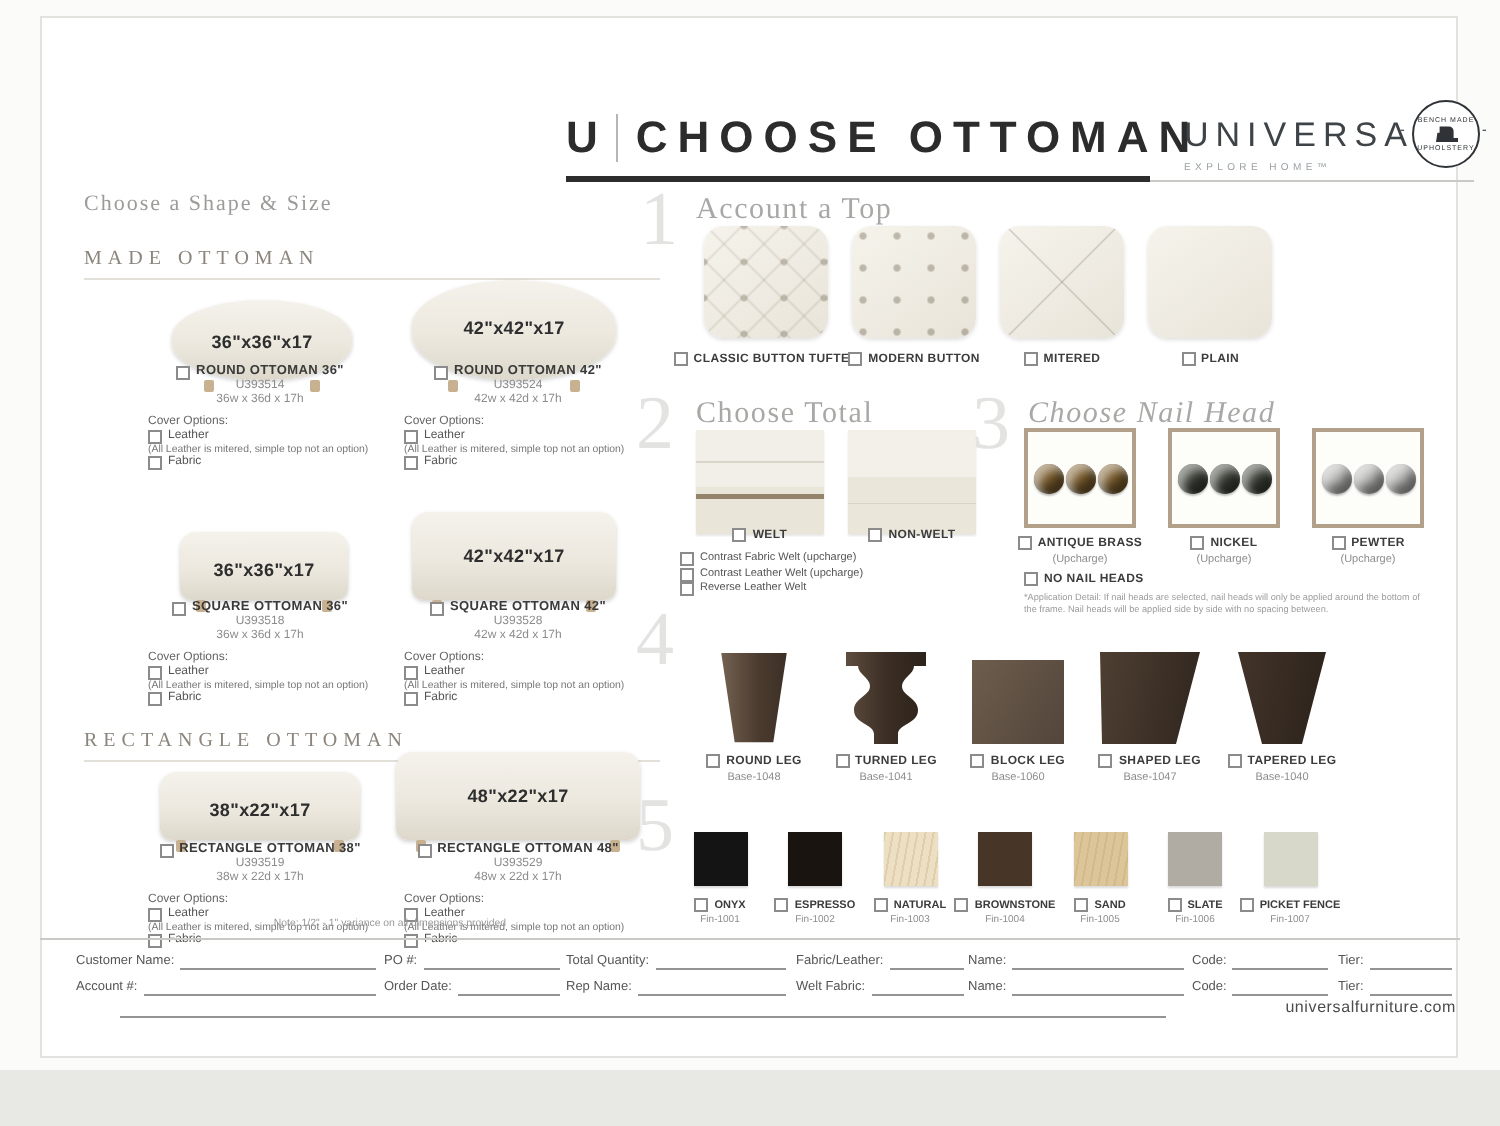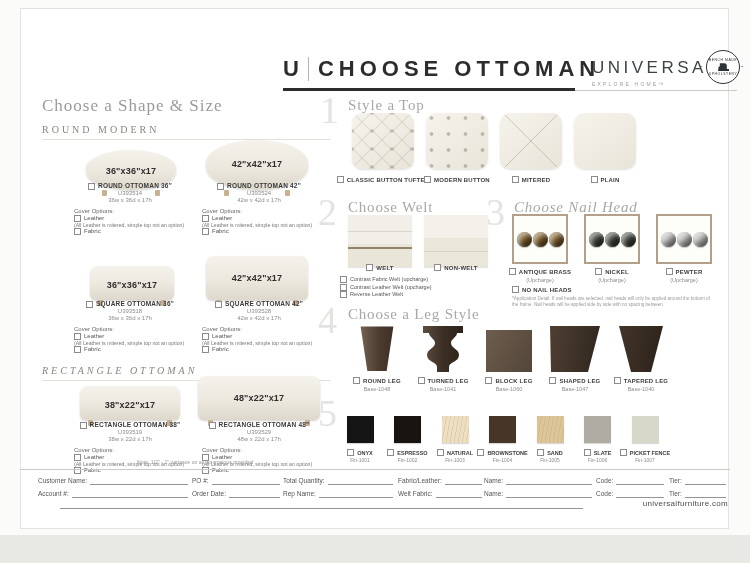--- a/index.html
+++ b/index.html
@@ -16,21 +16,21 @@
   .rule-thin{height:1px;background:#c9c9c6;}
   .rule-thick{height:3px;background:#2d2d2d;}
   .brand-name{font-size:17px;letter-spacing:3.5px;color:#3e4347;}
   .brand-tag{font-size:5px;letter-spacing:2.2px;color:#9aa0a4;margin-top:3px;}
   .badge{width:32px;height:32px;border:1.5px solid #2f3337;border-radius:50%;display:flex;flex-direction:column;
          align-items:center;justify-content:center;background:#fff;}
   .badge .bt{font-size:3.5px;letter-spacing:.5px;color:#2f3337;line-height:4px;}
   .badge-dash{font-size:7px;color:#2f3337;line-height:32px;}
 
   
-  .big-head{font-family:"Liberation Serif",serif;font-size:17px;letter-spacing:1px;color:#9b9b99;}
+  .big-head{font-family:"Liberation Serif",serif;font-size:11px;letter-spacing:1px;color:#9b9b99;}
   .sect-head{font-family:"Liberation Serif",serif;font-size:15px;letter-spacing:.8px;color:#a8a8a6;}
   .big-num{font-family:"Liberation Serif",serif;font-size:38px;color:#e3e3e1;line-height:36px;}
   .group-head{font-family:"Liberation Serif",serif;font-size:10px;letter-spacing:3px;color:#8b857d;
               padding-bottom:4px;border-bottom:1px solid #e3e0da;}
 
   
   .cb{display:inline-block;width:5px;height:5px;border:1px solid #8b8b8b;margin-right:3px;flex:none;background:#fff;}
 
   
   .ott{position:absolute;left:0;right:0;top:0;bottom:6px;
@@ -144,21 +144,21 @@
     <div class="bt">BENCH MADE</div>
     <svg width="13" height="10" viewBox="0 0 13 10">
       <path d="M1 9 h11 v-2 h-2.2 v-3.4 a2.4 2.4 0 0 0 -2.4 -2.4 h-4.6 v3.2 h-1.1 z" fill="#2f3337"></path>
     </svg>
     <div class="bt">UPHOLSTERY</div>
   </div>
   <span class="abs badge-dash" style="left:741px;top:50px;">-</span>
 
   <div class="abs big-head" style="left:42px;top:96px;">Choose a Shape &amp; Size</div>
 
-  <div class="abs group-head" style="left:42px;top:124px;width:288px;">ROUND MODERN</div>
+  <div class="abs group-head" style="left:42px;top:124px;width:288px;">MADE OTTOMAN</div>
 
   <div class="abs" style="left:86px;top:150px;width:90px;height:46px;">
     <div class="ott round"></div>
     <div class="size-label">36"x36"x17</div>
     <div class="foot" style="left:16px;"></div>
     <div class="foot" style="right:16px;"></div>
   </div>
   <div class="abs" style="left:206px;top:140px;width:102px;height:56px;">
     <div class="ott round"></div>
     <div class="size-label">42"x42"x17</div>
@@ -255,21 +255,21 @@
         <span>Leather</span>
         </div>
       <div class="copt-note">(All Leather is mitered, simple top not an option)</div>
       <div class="copt">
           <span class="cb"></span>
         <span>Fabric</span>
         </div>
     </div>
   </div>
 
-  <div class="abs group-head" style="left:42px;top:365px;width:288px;font-style:italic;">RECTANGLE OTTOMAN</div>
+  <div class="abs group-head" style="left:42px;top:365px;width:288px;">RECTANGLE OTTOMAN</div>
 
   <div class="abs" style="left:80px;top:386px;width:100px;height:40px;">
     <div class="ott square"></div>
     <div class="size-label">38"x22"x17</div>
     <div class="foot" style="left:8px;"></div>
     <div class="foot" style="right:8px;"></div>
   </div>
   <div class="abs" style="left:198px;top:376px;width:122px;height:50px;">
     <div class="ott square"></div>
     <div class="size-label">48"x22"x17</div>
@@ -314,21 +314,21 @@
       <div class="copt">
           <span class="cb"></span>
         <span>Fabric</span>
         </div>
     </div>
   </div>
 
   <div class="abs tiny-note" style="left:66px;top:459px;width:258px;text-align:center;">Note: 1/2" - 1" variance on all dimensions provided</div>
 
   <div class="abs big-num" style="left:320px;top:92px;">1</div>
-  <div class="abs sect-head" style="left:348px;top:97px;">Style a Top</div>
+  <div class="abs sect-head" style="left:348px;top:97px;">Account a Top</div>
   <div class="abs" style="left:348px;top:113px;display:flex;">
     <div class="top-item">
       <div class="cush tufted"></div>
       <div class="opt-line">
           <span class="cb"></span>
         <span class="opt-name">CLASSIC BUTTON TUFTED</span>
         </div>
     </div>
     <div class="top-item">
       <div class="cush modern"></div>
@@ -347,21 +347,21 @@
     <div class="top-item">
       <div class="cush"></div>
       <div class="opt-line">
           <span class="cb"></span>
         <span class="opt-name">PLAIN</span>
         </div>
     </div>
   </div>
 
   <div class="abs big-num" style="left:318px;top:194px;">2</div>
-  <div class="abs sect-head" style="left:348px;top:199px;">Choose Welt</div>
+  <div class="abs sect-head" style="left:348px;top:199px;">Choose Total</div>
   <div class="abs weltimg welt" style="left:348px;top:215px;"></div>
   <div class="abs weltimg nonwelt" style="left:424px;top:215px;"></div>
   <div class="abs opt-line" style="left:348px;top:264px;width:64px;margin:0;">
     <span class="cb"></span>
     <span class="opt-name">WELT</span>
   </div>
   <div class="abs opt-line" style="left:424px;top:264px;width:64px;margin:0;">
     <span class="cb"></span>
     <span class="opt-name">NON-WELT</span>
   </div>
@@ -421,21 +421,20 @@
     <div class="upcharge">(Upcharge)</div>
   </div>
 
   <div class="abs opt-line" style="left:512px;top:286px;margin:0;">
     <span class="cb"></span>
     <span class="opt-name">NO NAIL HEADS</span>
   </div>
   <div class="abs footnote" style="left:512px;top:296px;width:205px;">*Application Detail: If nail heads are selected, nail heads will only be applied around the bottom of the frame. Nail heads will be applied side by side with no spacing between.</div>
 
   <div class="abs big-num" style="left:318px;top:302px;">4</div>
-  <div class="abs sect-head" style="left:348px;top:306px;">Choose a Leg Style</div>
   <div class="abs" style="left:348px;top:322px;display:flex;">
     <div class="leg-item">
       <div class="leg-wrap">
           <div class="leg-round"></div>
         </div>
       <div class="opt-line" style="margin-top:5px;">
           <span class="cb"></span>
         <span class="opt-name">ROUND LEG</span>
         </div>
       <div class="base-num">Base-1048</div>

